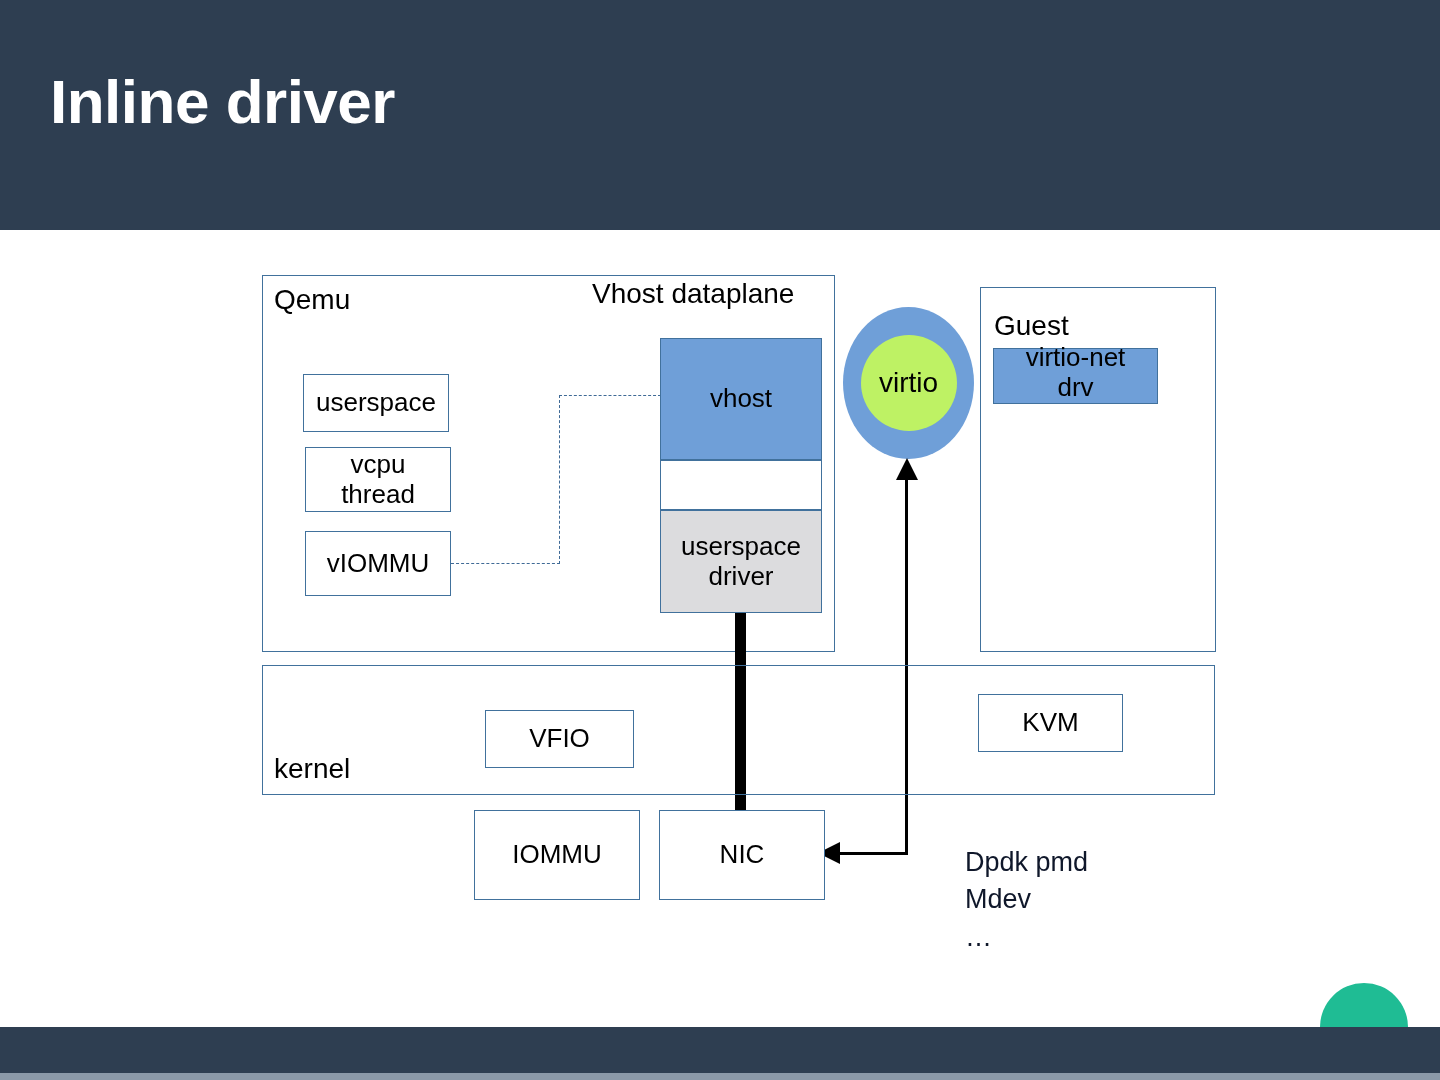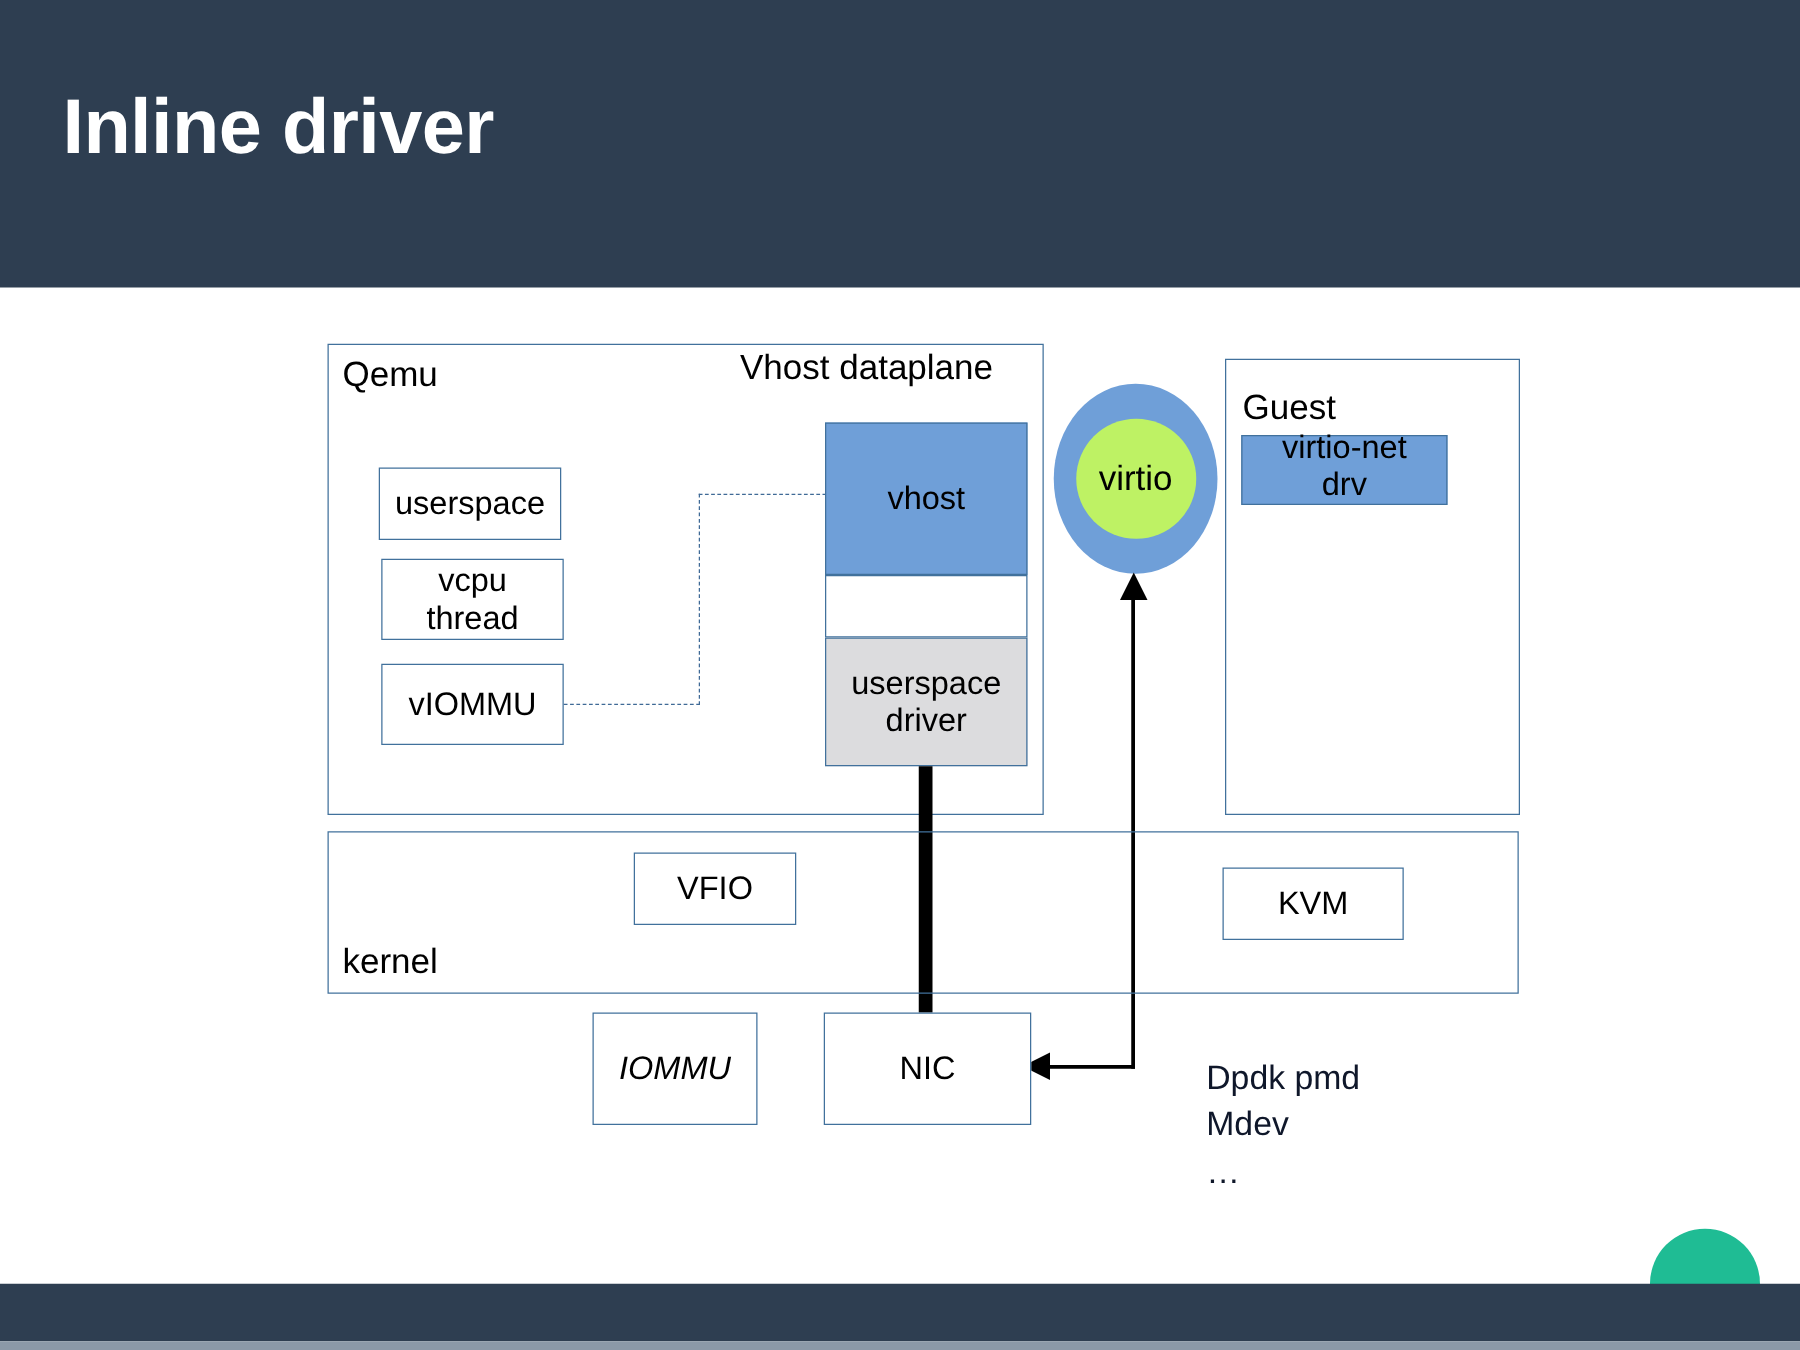--- a/index.html
+++ b/index.html
@@ -200,28 +200,28 @@
 drv</span>
   </div>
 
   <div class="thin-line" style="left:905px; top:250px; width:3px; height:375px;"></div>
   <div class="arrow-up" style="left:896px; top:228px;"></div>
   <div class="thin-line" style="left:828px; top:622px; width:80px; height:3px;"></div>
   <div class="arrow-left" style="left:818px; top:612px;"></div>
 
   <div class="box outer" style="left:262px; top:435px; width:953px; height:130px;"></div>
   <div class="region-label" style="left:274px; top:523px;">kernel</div>
-  <div class="box" style="left:485px; top:452px; width:130px; height:58px;margin-left:22px;">
+  <div class="box" style="left:485px; top:480px; width:149px; height:58px;">
     <span>VFIO</span>
   </div>
   <div class="box" style="left:978px; top:464px; width:145px; height:58px;">
     <span>KVM</span>
   </div>
 
-  <div class="box" style="left:474px; top:580px; width:132px; height:90px;font-style:italic;">
+  <div class="box" style="left:474px; top:580px; width:166px; height:90px;">
     <span>IOMMU</span>
   </div>
   <div class="box" style="left:659px; top:580px; width:166px; height:90px;">
     <span>NIC</span>
   </div>
 
   <div class="note" style="left:965px; top:614px;">Dpdk pmd
 Mdev
 …</div>
 

